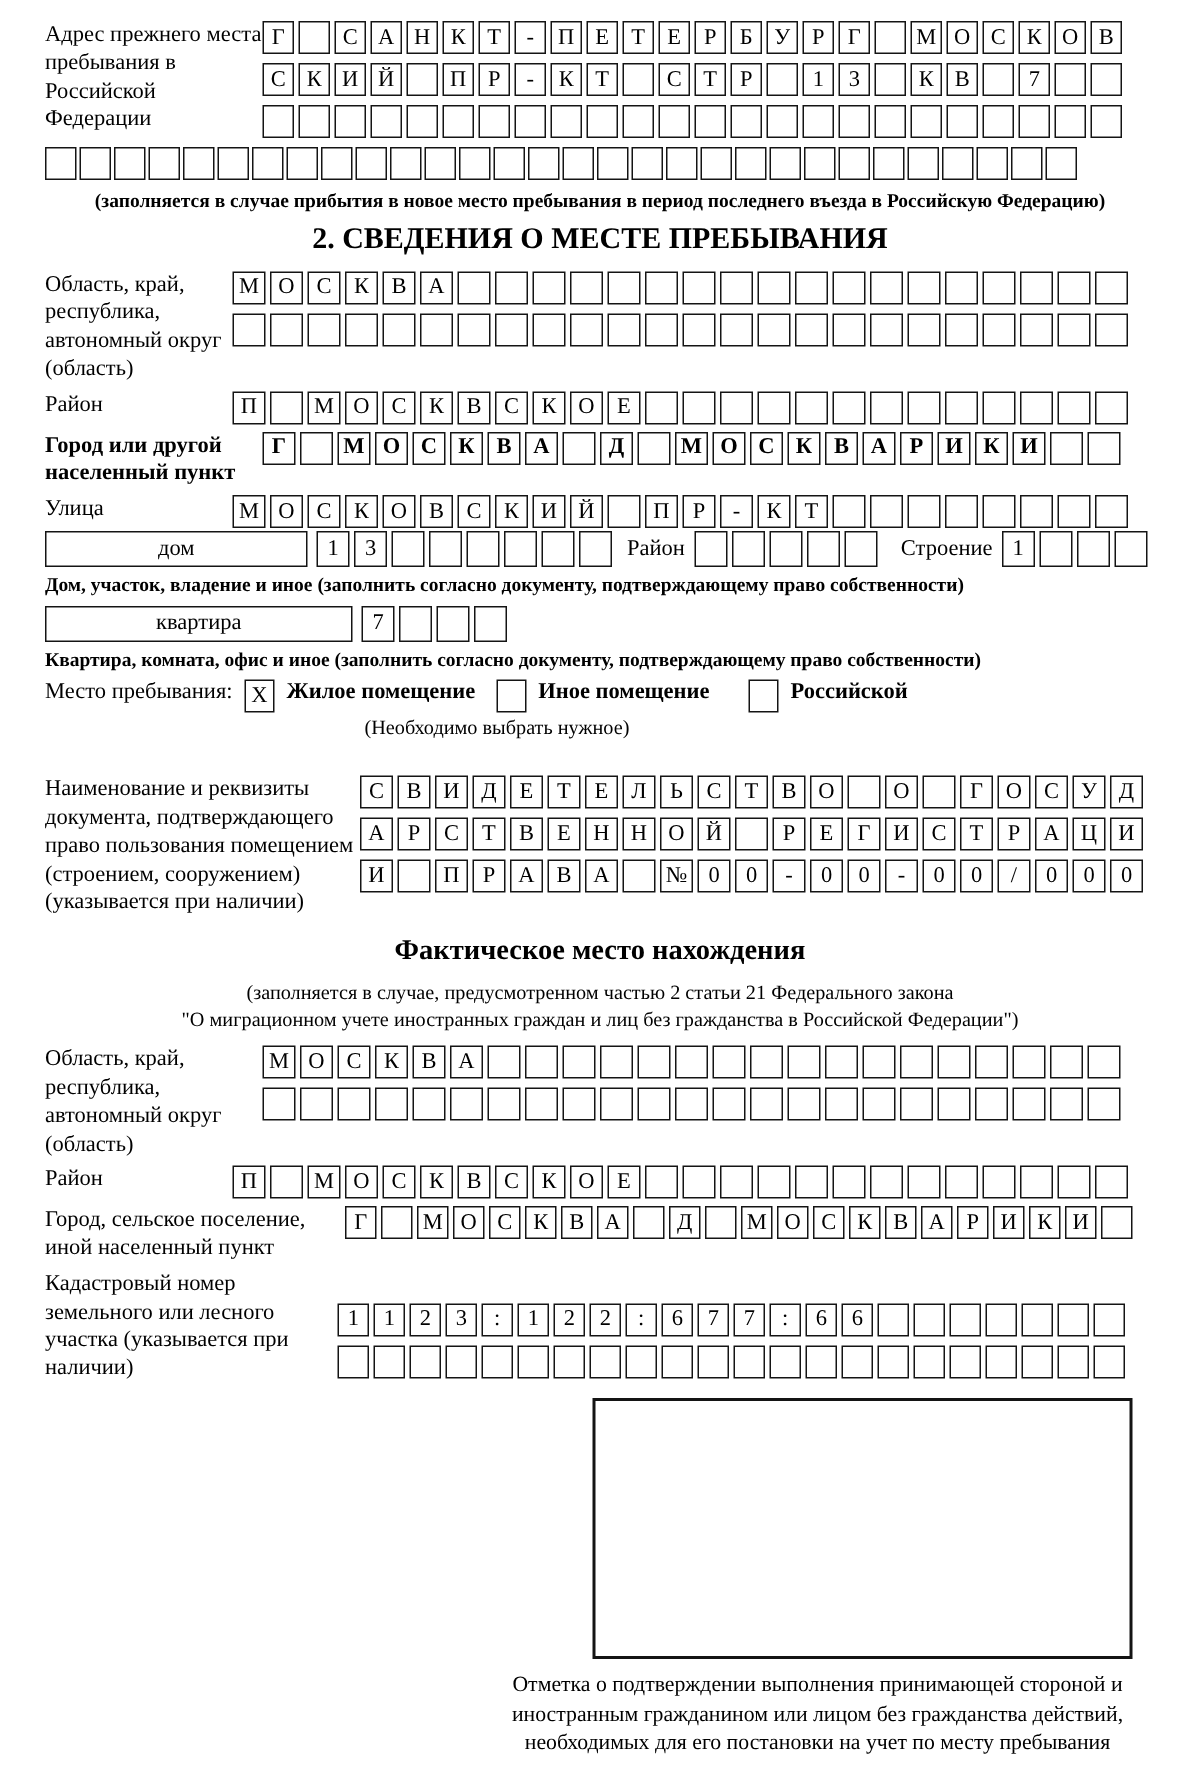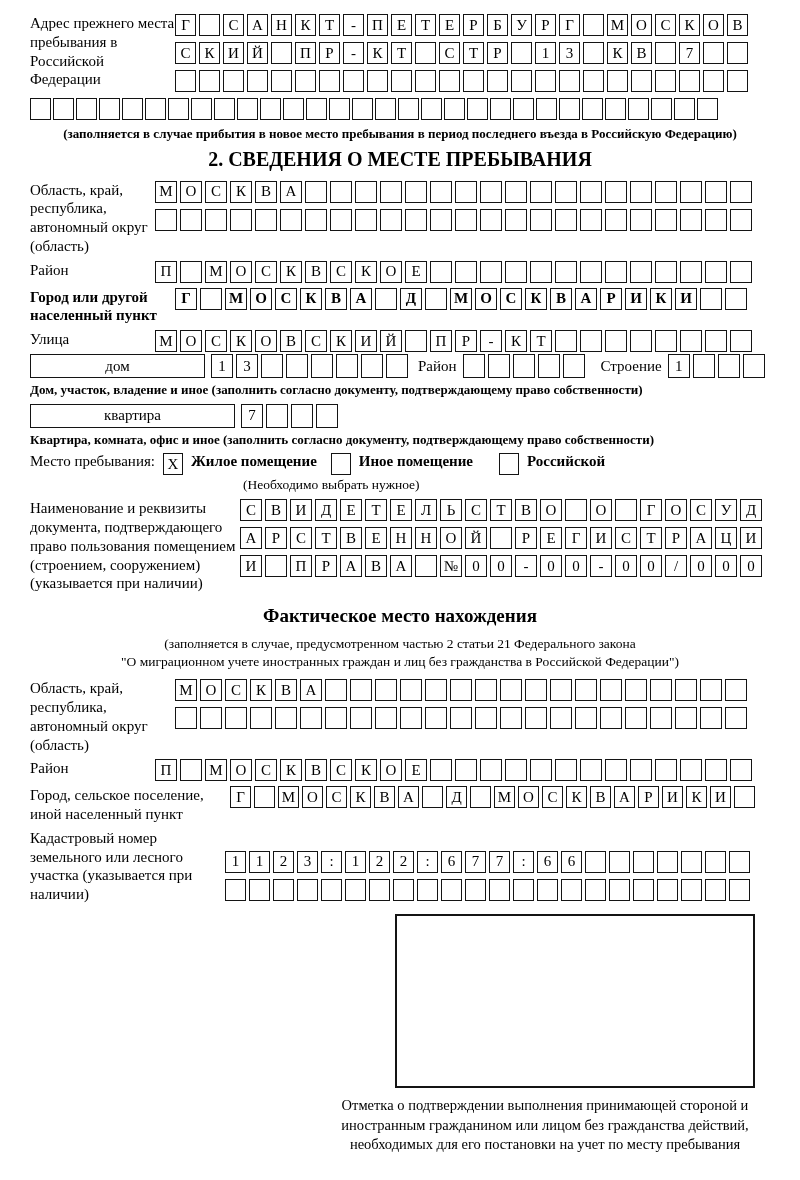--- a/index.html
+++ b/index.html
@@ -45,21 +45,21 @@
   .domrow .boxrow{margin-bottom:0;}
   .domrow .cell{height:24px;}
 
   .placerow{display:flex;margin:6px 0 2px 0;font-size:15px;}
   .checkbox{
     width:20px;height:22px;box-sizing:border-box;border:1.5px solid #141414;
     display:flex;align-items:center;justify-content:center;font-size:15px;flex:0 0 auto;
   }
   .plabel{margin-right:8px;}
   .optlabel{margin:0 14px 0 8px;font-weight:bold;}
-  .choose-note{font-size:13.5px;margin:2px 0 6px 213px;}
+  .choose-note{font-size:13.5px;margin:2px 0 24px 213px;}
 
   .stamp-box{
     width:360px;height:174px;border:2px solid #141414;box-sizing:border-box;
     margin:10px 0 8px 365px;background:#fff;
   }
   .stamp-note{
     width:480px;margin-left:275px;text-align:center;
     font-size:14.5px;line-height:1.35;
   }
   .mb0{margin-bottom:0;}

